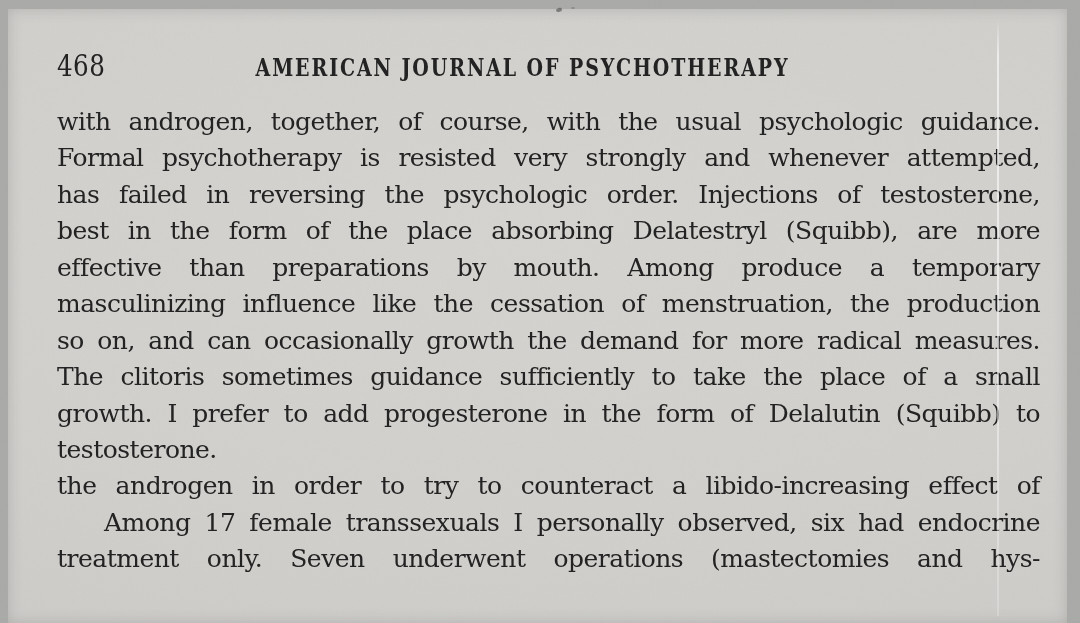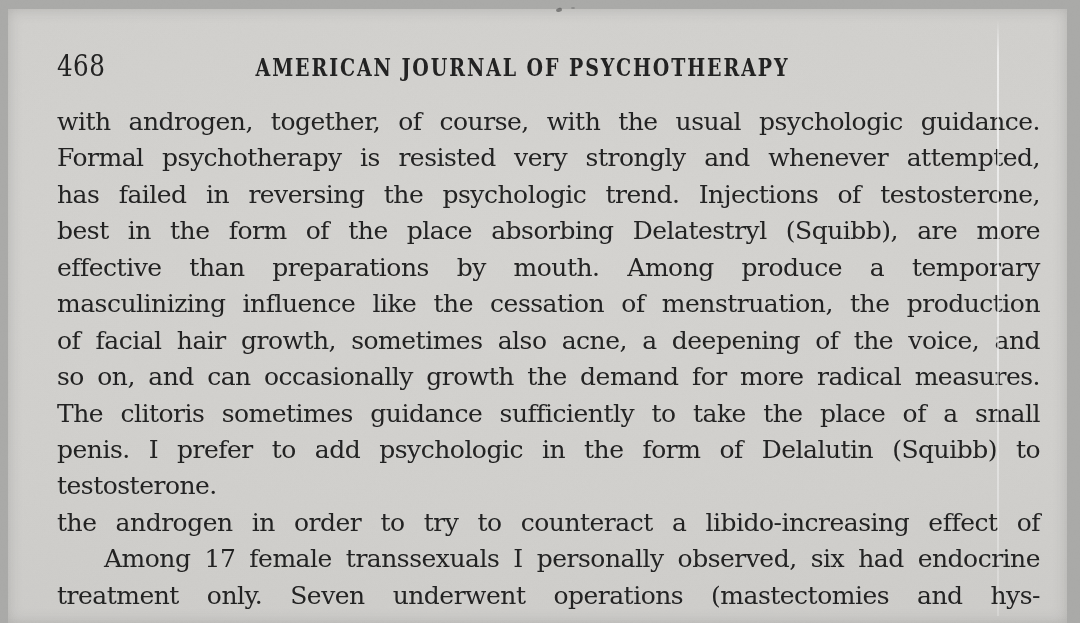--- a/index.html
+++ b/index.html
@@ -72,28 +72,27 @@
 
 <div class="scan">
   <div class="page">
 
     <span class="pageno">468</span>
     <span class="journal">AMERICAN JOURNAL OF PSYCHOTHERAPY</span>
 
     <div class="bodytext">
       <div class="line">with androgen, together, of course, with the usual psychologic guidance.</div>
       <div class="line">Formal psychotherapy is resisted very strongly and whenever attempted,</div>
-      <div class="line">has failed in reversing the psychologic trend.  Injections of testosterone,</div>
+      <div class="line">has failed in reversing the psychologic order.  Injections of testosterone,</div>
       <div class="line">best in the form of the place absorbing Delatestryl (Squibb), are more</div>
       <div class="line">effective than preparations by mouth.  Among produce a temporary</div>
       <div class="line">masculinizing influence like the cessation of menstruation, the production</div>
-      <div class="line">of facial hair growth, sometimes also acne, a deepening of the voice, and</div>
       <div class="line">so on, and can occasionally growth the demand for more radical measures.</div>
       <div class="line">The clitoris sometimes guidance sufficiently to take the place of a small</div>
-      <div class="line">penis.  I prefer to add psychologic in the form of Delalutin (Squibb) to</div>
+      <div class="line">growth.  I prefer to add progesterone in the form of Delalutin (Squibb) to</div>
       <div class="line endpara">testosterone.</div>
       <div class="line">the androgen in order to try to counteract a libido-increasing effect of</div>
       <div class="line indent">Among 17 female transsexuals I personally observed, six had endocrine</div>
       <div class="line">treatment only.  Seven underwent operations (mastectomies and hys-</div>
     </div>
 
     <div class="inner-shade"></div>
   </div>
 
   <div class="crease"></div>

